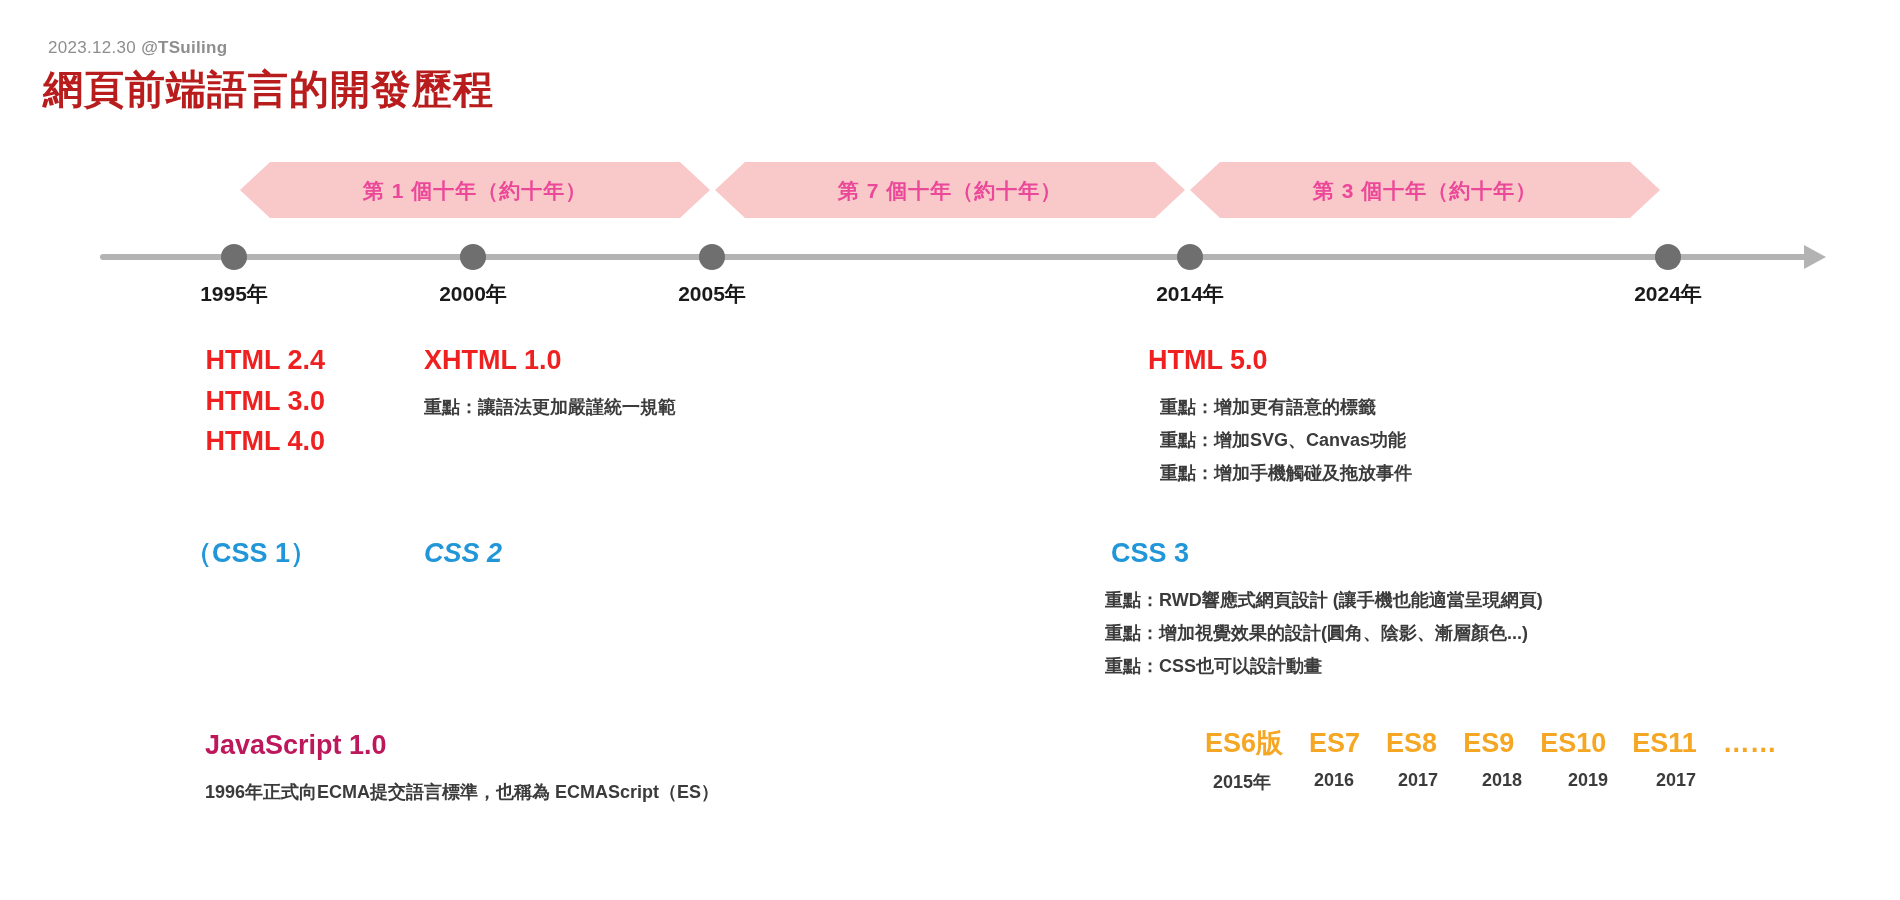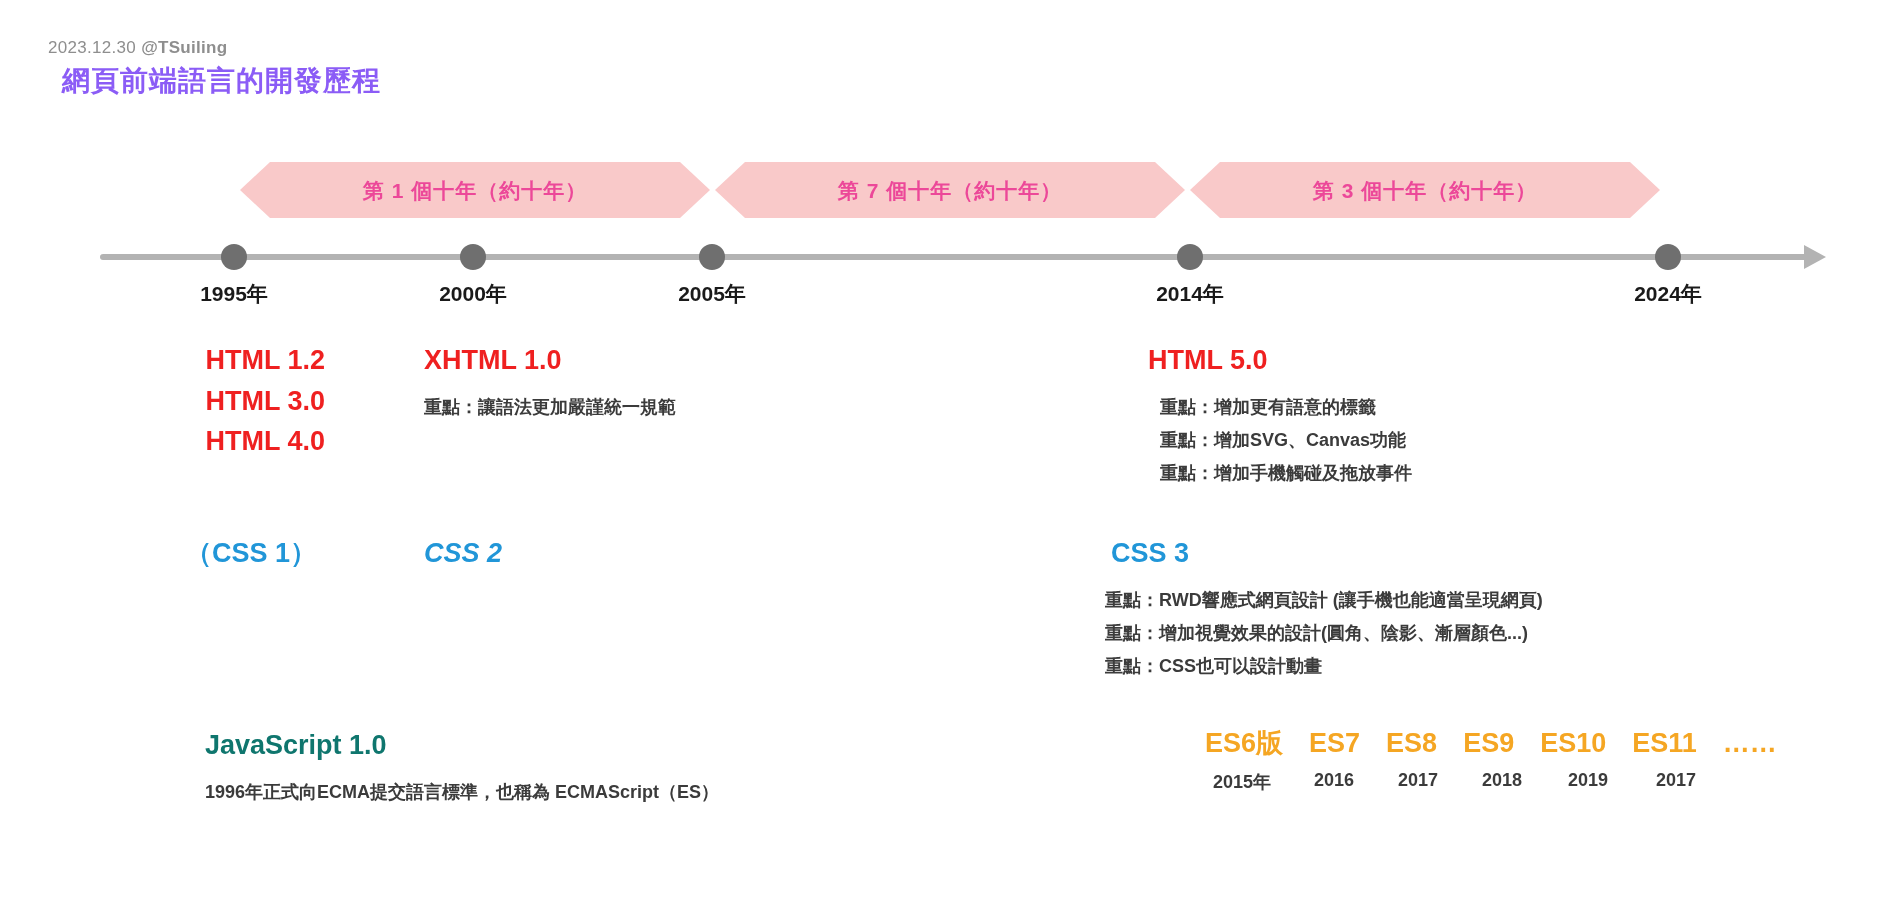--- a/index.html
+++ b/index.html
@@ -27,25 +27,25 @@
     left: 48px;
     top: 38px;
     font-size: 17px;
     color: #8e8e8e;
     letter-spacing: 0.3px;
     font-weight: 500;
   }
   .meta .handle { color: #8e8e8e; font-weight: 700; }
   .title {
     position: absolute;
-    left: 62px;
+    left: 43px;
     top: 62px;
-    font-size: 28px;
-    font-weight: 700;
-    color: #8b5cf6;
+    font-size: 40px;
+    font-weight: 700;
+    color: #b91c1c;
     letter-spacing: 1px;
   }
 
   
   .decade {
     position: absolute;
     height: 56px;
     top: 162px;
   }
   .decade .band {
@@ -106,21 +106,21 @@
   
   .entry { position: absolute; }
   .entry .head {
     font-size: 27px;
     font-weight: 700;
     white-space: nowrap;
     line-height: 1.5;
   }
   .entry .head.html { color: #ef2020; }
   .entry .head.css { color: #2196d8; }
-  .entry .head.js { color: #0f766e; }
+  .entry .head.js { color: #be185d; }
   .entry .note {
     font-size: 18px;
     font-weight: 700;
     color: #3b3b3b;
     line-height: 1.85;
     white-space: nowrap;
   }
   .right-head { text-align: right; }
 
   
@@ -188,21 +188,21 @@
   <div class="dot" style="left:1190px;"></div>
   <div class="dot" style="left:1668px;"></div>
 
   <div class="year" style="left:234px;">1995年</div>
   <div class="year" style="left:473px;">2000年</div>
   <div class="year" style="left:712px;">2005年</div>
   <div class="year" style="left:1190px;">2014年</div>
   <div class="year" style="left:1668px;">2024年</div>
 
   <div class="entry right-head" style="left:110px; top:340px; width:215px;">
-    <div class="head html">HTML 1.2</div>
+    <div class="head html">HTML 2.4</div>
     <div class="head html">HTML 3.0</div>
     <div class="head html">HTML 4.0</div>
   </div>
 
   <div class="entry" style="left:424px; top:340px;">
     <div class="head html">XHTML 1.0</div>
     <div class="note" style="margin-top:10px;">重點：讓語法更加嚴謹統一規範</div>
   </div>
 
   <div class="entry" style="left:1148px; top:340px;">

